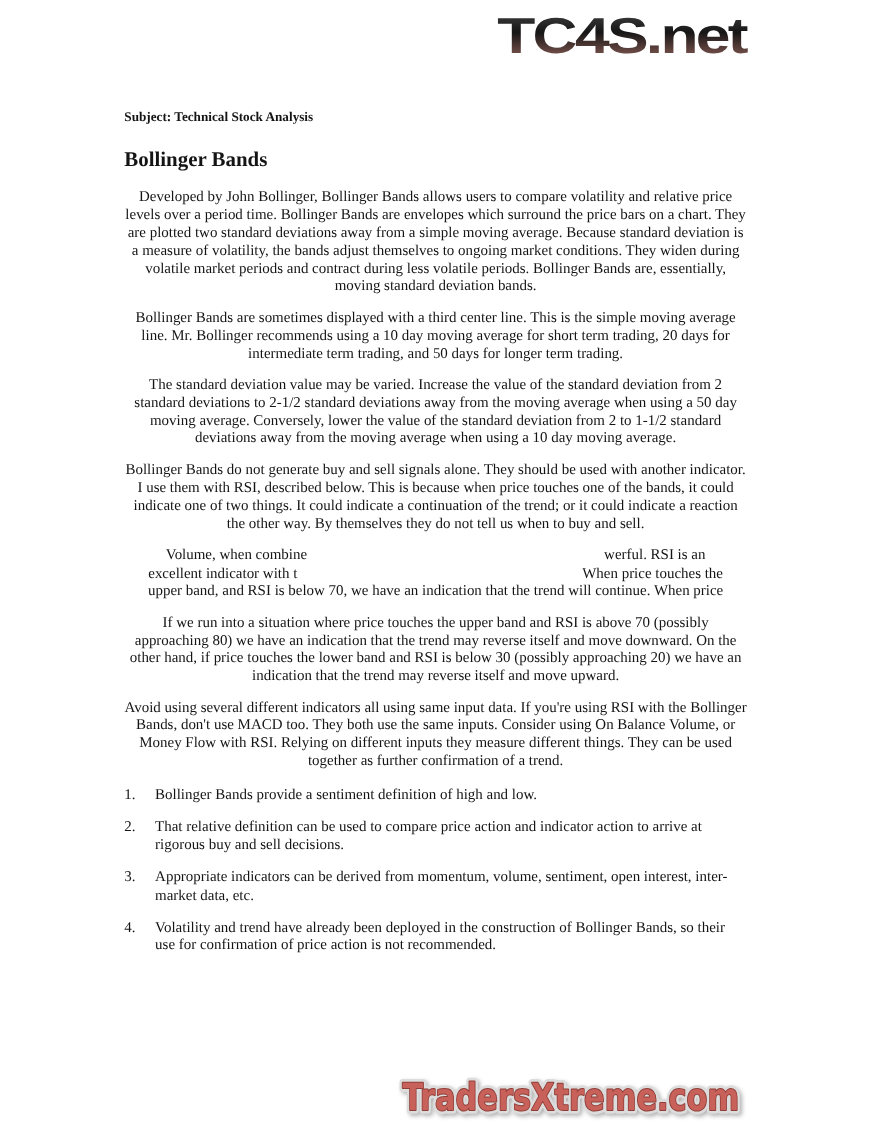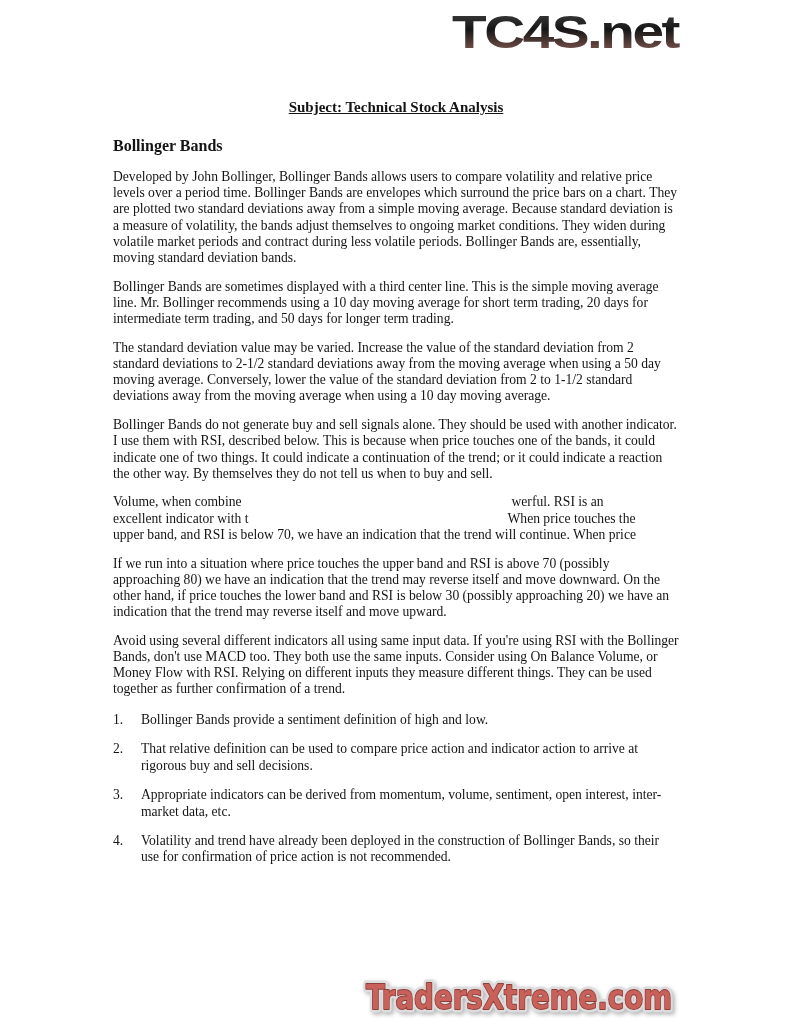--- a/index.html
+++ b/index.html
@@ -11,23 +11,23 @@
     color:#141414;
     overflow:hidden;
   }
   
   .header-logo{position:absolute;top:4px;right:2px;width:232px;height:54px;}
   
   .footer-logo{position:absolute;bottom:4px;right:4px;width:320px;height:46px;
     filter:drop-shadow(2px 2px 2px rgba(0,0,0,0.3));}
   
   .content{position:absolute;left:113px;top:0;width:566px;}
-  .title{margin:99px 0 0 0;font-size:15px;font-weight:bold;text-align:center;text-decoration:underline;}
-  .heading{margin:21px 0 14px 0;font-size:16px;font-weight:bold;}
-  p.body{margin:0 0 12.5px 0;font-size:13.6px;line-height:16.2px;text-align:left;}
+  .title{margin:99px 0 0 0;font-size:12px;font-weight:bold;text-align:left;}
+  .heading{margin:21px 0 14px 0;font-size:19px;font-weight:bold;}
+  p.body{margin:0 0 12.5px 0;font-size:13.6px;line-height:16.2px;text-align:center;}
   .wm-para{position:relative;}
   .gap{display:inline-block;height:1px;}
   .g1{width:270px;}
   .g2{width:259px;}
   .watermark{
     position:absolute;top:-6px;left:140px;width:300px;height:48px;z-index:5;
     filter:drop-shadow(2px 3px 2px rgba(70,70,70,0.45));
   }
   .list{margin-top:14px;}
   .list-item{display:flex;margin-bottom:13.5px;font-size:13.6px;line-height:16.2px;}

